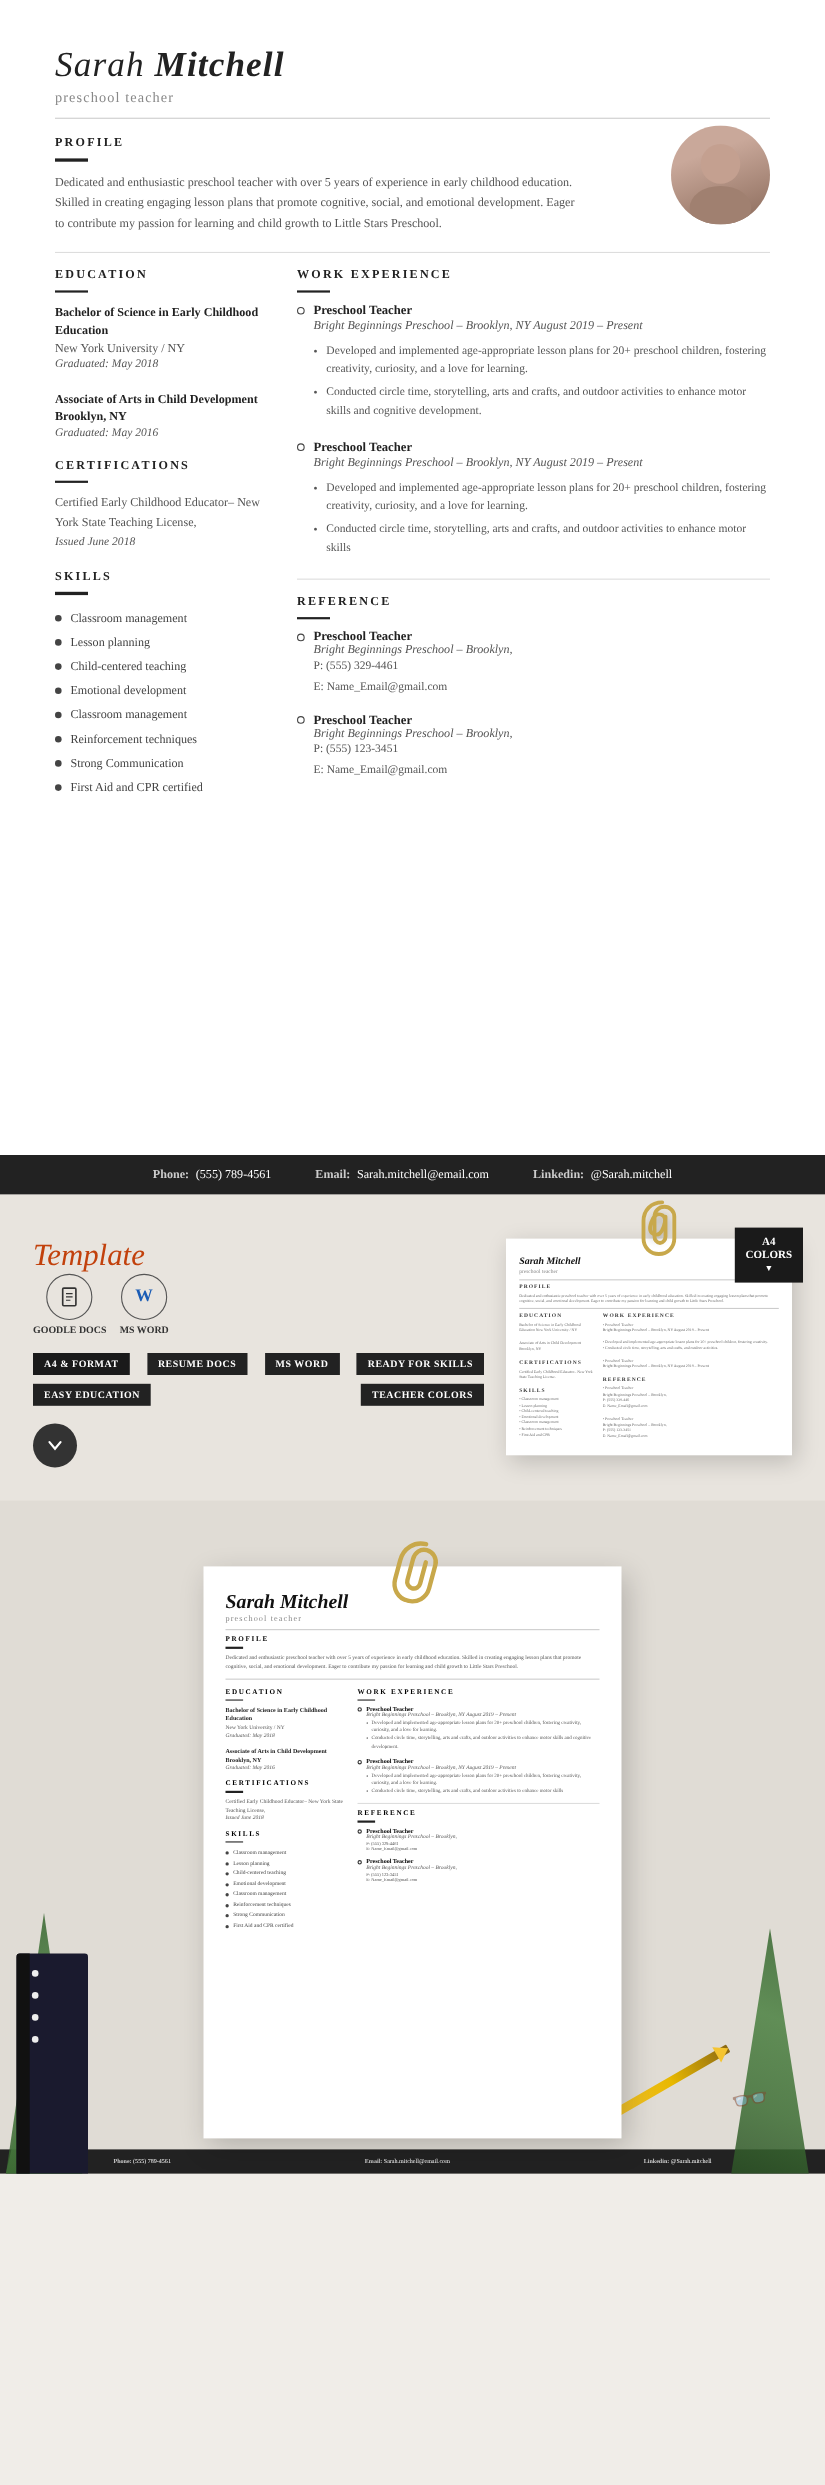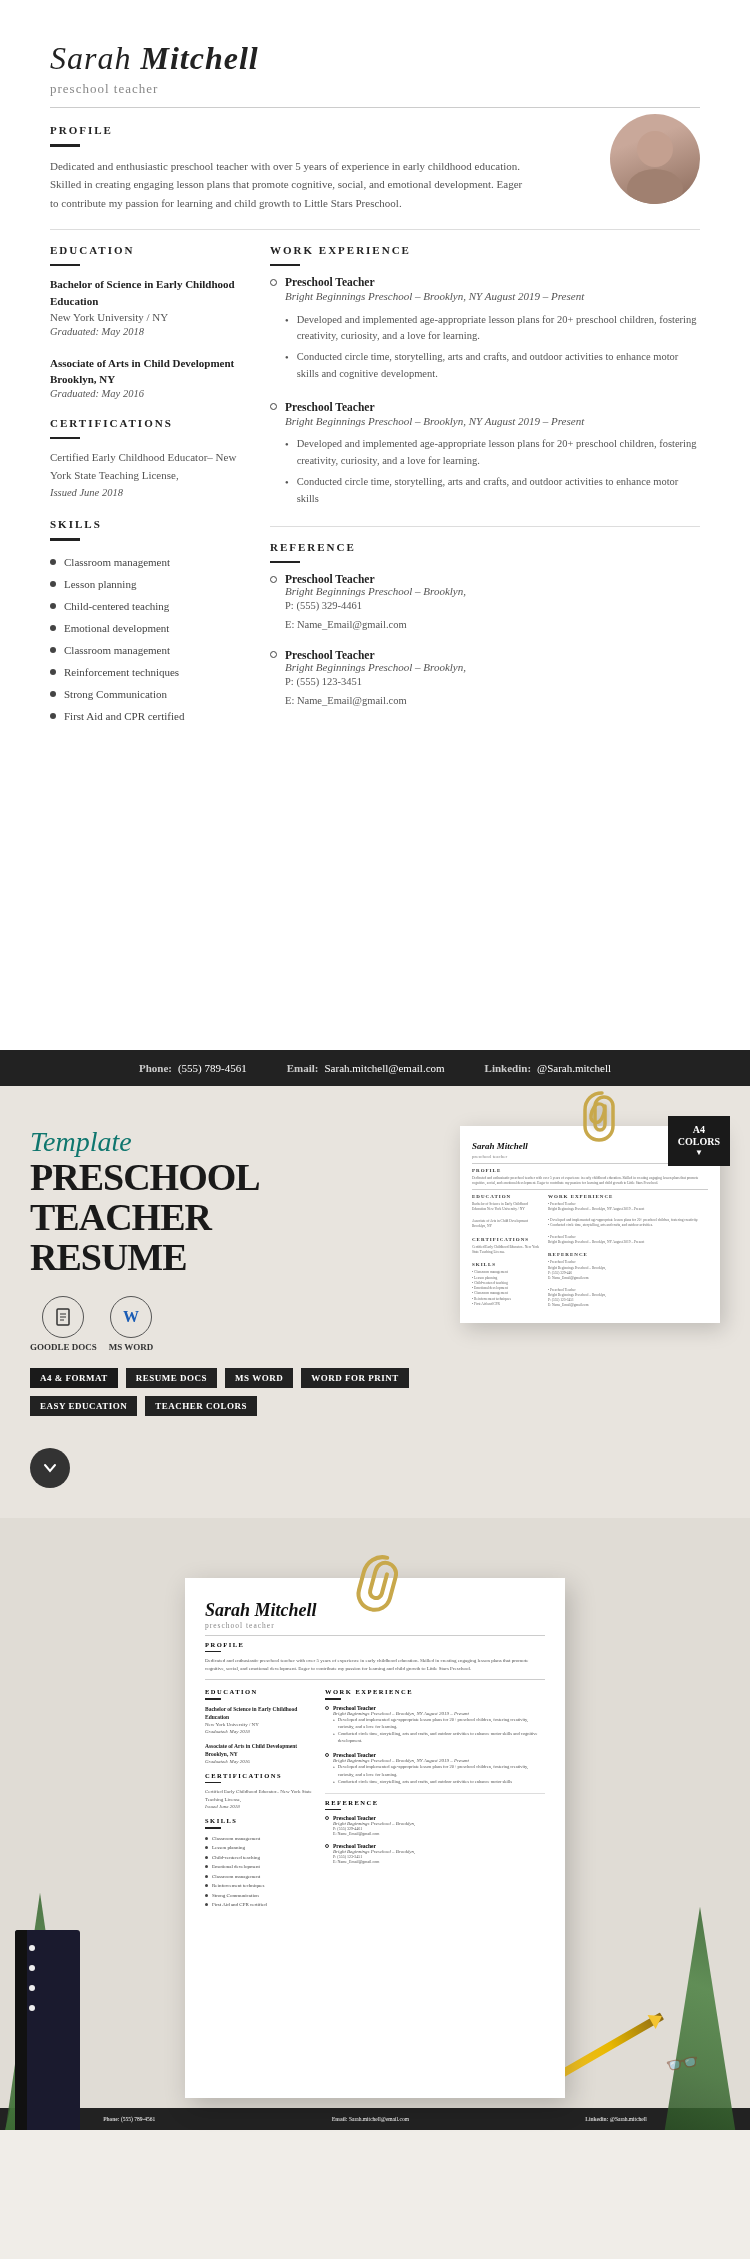--- a/index.html
+++ b/index.html
@@ -298,21 +298,21 @@
     }
 
     .promo-right {
       width: 260px;
       flex-shrink: 0;
     }
 
     .template-label {
       font-size: 28px;
       font-style: italic;
-      color: #0f766e;
+      color: #c2410c;
       font-family: 'Georgia', serif;
       margin-bottom: 0;
     }
 
     .promo-title {
       font-size: 38px;
       font-weight: 900;
       color: #1a1a1a;
       line-height: 1.05;
       margin-bottom: 18px;
@@ -346,21 +346,22 @@
       font-size: 9px;
       font-weight: bold;
       color: #333;
       text-align: center;
     }
 
     .promo-tags {
       display: flex;
       flex-wrap: wrap;
       gap: 8px;
-      margin-bottom: 32px;
+      margin-bottom: 16px;
+      justify-content: space-between;
     }
 
     .promo-tag {
       background: #222;
       color: #fff;
       font-size: 9px;
       font-weight: bold;
       padding: 5px 10px;
       letter-spacing: 0.5px;
     }
@@ -792,25 +793,20 @@
     <span class="footer-label">Linkedin:</span>
     <span>@Sarah.mitchell</span>
   </div>
 </div>
 
 <div class="promo-section">
   <div class="promo-inner">
 
     <div class="promo-left">
       <div class="template-label">Template</div>
-      <div class="promo-title">
-        <span>PRESCHOOL</span><br>
-        <span>TEACHER</span><br>
-        <span>RESUME</span>
-      </div>
 
       <div class="promo-icons">
         <div class="promo-icon-item">
           <div class="promo-icon-circle">
             <svg width="20" height="20" viewBox="0 0 20 20">
               <rect x="4" y="2" width="12" height="16" rx="1" fill="none" stroke="#333" stroke-width="1.5"></rect>
               <line x1="7" y1="7" x2="13" y2="7" stroke="#333" stroke-width="1"></line>
               <line x1="7" y1="10" x2="13" y2="10" stroke="#333" stroke-width="1"></line>
               <line x1="7" y1="13" x2="11" y2="13" stroke="#333" stroke-width="1"></line>
             </svg>
@@ -824,21 +820,21 @@
           </div>
           <div class="promo-icon-label">MS
 WORD</div>
         </div>
       </div>
 
       <div class="promo-tags">
         <span class="promo-tag dark">A4 &amp; FORMAT</span>
         <span class="promo-tag">RESUME DOCS</span>
         <span class="promo-tag">MS WORD</span>
-        <span class="promo-tag">WORD FOR PRINT</span>
+        <span class="promo-tag">READY FOR SKILLS</span>
         <span class="promo-tag">EASY EDUCATION</span>
         <span class="promo-tag">TEACHER COLORS</span>
       </div>
 
       <div class="scroll-btn">
         <svg width="16" height="16" viewBox="0 0 16 16">
           <path d="M3 5 L8 11 L13 5" stroke="#fff" stroke-width="2" fill="none" stroke-linecap="round"></path>
         </svg>
       </div>
     </div>

